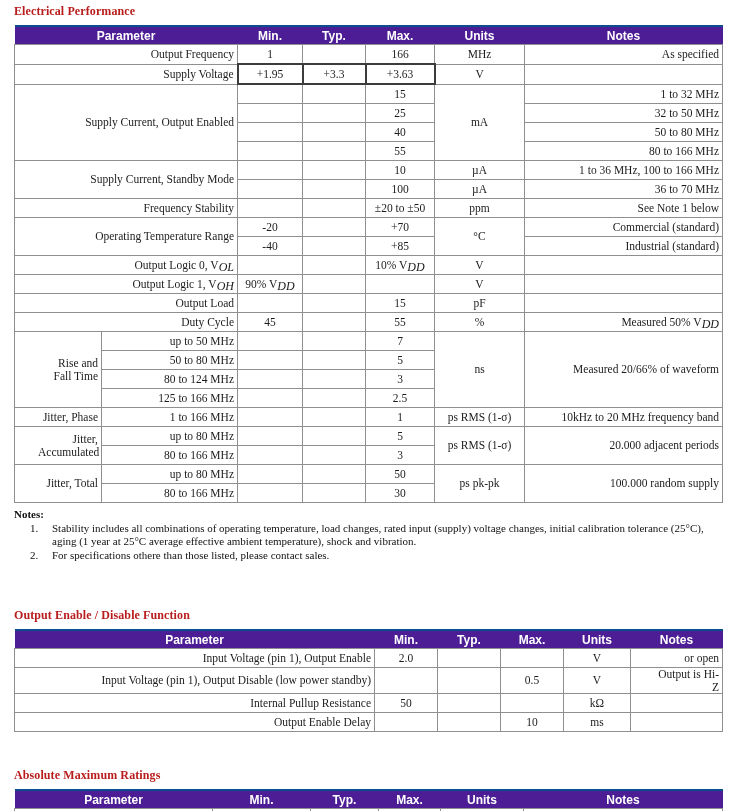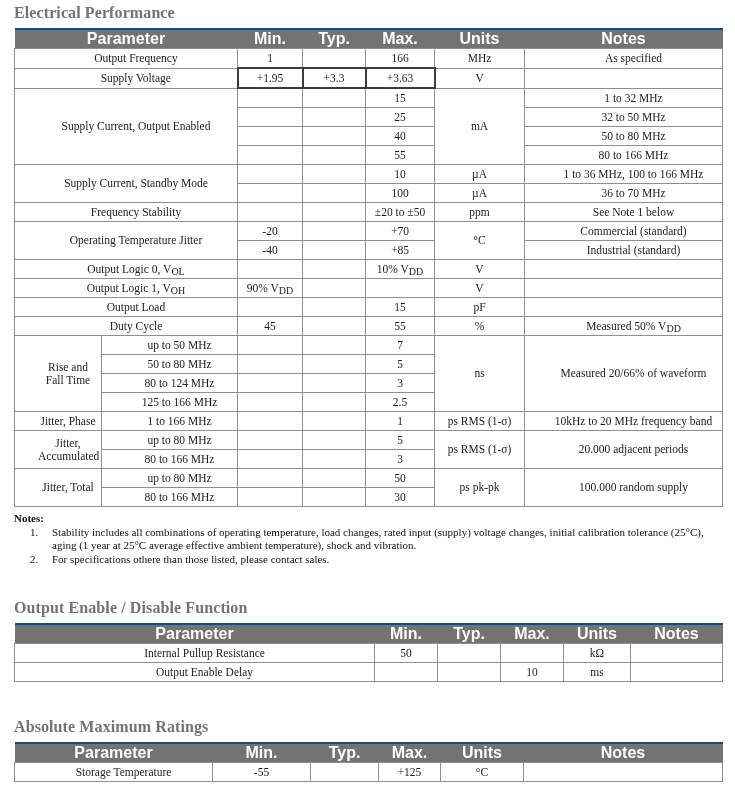--- a/index.html
+++ b/index.html
@@ -4,42 +4,42 @@
 <style>
   html,body{margin:0;padding:0;}
   body{
     width:735px;height:811px;background:#ffffff;overflow:hidden;
     font-family:"Liberation Serif",serif;color:#1c1c1c;
     -webkit-font-smoothing:antialiased;
   }
   .doc{padding:4px 13px 0 14px;}
   .sec-title{
     font-family:"Liberation Serif",serif;font-weight:bold;
-    font-size:16px;color:#737373;margin:0 0 6px 0;letter-spacing:.1px;
+    font-size:12px;color:#b91c1c;margin:0 0 6px 0;letter-spacing:.1px;
   }
   table.spec{border-collapse:collapse;table-layout:fixed;width:708px;}
   table.spec th{
-    background:#737373;border:0;border-top:2px solid #0d4c8e;
+    background:#4c1d95;border:0;border-top:2px solid #0d4c8e;
     color:#ffffff;font-family:"Liberation Sans",sans-serif;
-    font-size:16px;font-weight:bold;height:17px;text-align:center;padding:0;
+    font-size:12px;font-weight:bold;height:17px;text-align:center;padding:0;
   }
   table.spec td{
     border:1px solid #8f8f8f;height:18px;font-size:11.5px;
     text-align:center;vertical-align:middle;padding:0 2px;line-height:12.5px;
     color:#1c1c1c;
   }
-  table.spec td.l{text-align:center;padding:0 3px 0 23px;}
+  table.spec td.l{text-align:right;padding:0 3px 0 23px;}
   table.spec td.hl{border:2px solid #3c3c3c;}
-  sub{font-size:10px;line-height:0;vertical-align:-2px;}
+  sub{font-size:12px;line-height:0;vertical-align:-2px;font-style:italic;}
   .notes{margin-top:5px;font-size:11px;line-height:13.5px;color:#111111;}
   .notes-heading{font-weight:bold;}
   .note-item{display:flex;}
   .note-num{width:22px;padding-left:16px;flex:none;}
   .note-text{flex:1;padding-right:6px;}
-  #sec-oe{margin-top:33px;}
+  #sec-oe{margin-top:46px;}
   #sec-amr{margin-top:36px;}
 </style>
 </head>
 <body>
 
 <div class="doc">
 
   <section id="sec-ep">
     <h2 class="sec-title">Electrical Performance</h2>
     <table class="spec">
@@ -122,21 +122,21 @@
           </tr>
           <tr>
             <td colspan="2" class="l">Frequency Stability</td>
             <td></td>
             <td></td>
             <td>±20 to ±50</td>
             <td>ppm</td>
             <td class="l">See Note 1 below</td>
           </tr>
           <tr>
-            <td colspan="2" rowspan="2" class="l">Operating Temperature Jitter</td>
+            <td colspan="2" rowspan="2" class="l">Operating Temperature Range</td>
             <td>-20</td>
             <td></td>
             <td>+70</td>
             <td rowspan="2">°C</td>
             <td class="l">Commercial (standard)</td>
           </tr>
           <tr>
             <td>-40</td>
             <td></td>
             <td>+85</td>
@@ -271,20 +271,36 @@
             <th>Parameter</th>
             <th>Min.</th>
             <th>Typ.</th>
             <th>Max.</th>
             <th>Units</th>
             <th>Notes</th>
           </tr>
         </thead>
         <tbody>
           <tr>
+            <td class="l">Input Voltage (pin 1), Output Enable</td>
+            <td>2.0</td>
+            <td></td>
+            <td></td>
+            <td>V</td>
+            <td class="l">or open</td>
+          </tr>
+          <tr>
+            <td class="l">Input Voltage (pin 1), Output Disable (low power standby)</td>
+            <td></td>
+            <td></td>
+            <td>0.5</td>
+            <td>V</td>
+            <td class="l">Output is Hi-Z</td>
+          </tr>
+          <tr>
             <td class="l">Internal Pullup Resistance</td>
             <td>50</td>
             <td></td>
             <td></td>
             <td>kΩ</td>
             <td class="l"></td>
           </tr>
           <tr>
             <td class="l">Output Enable Delay</td>
             <td></td>

